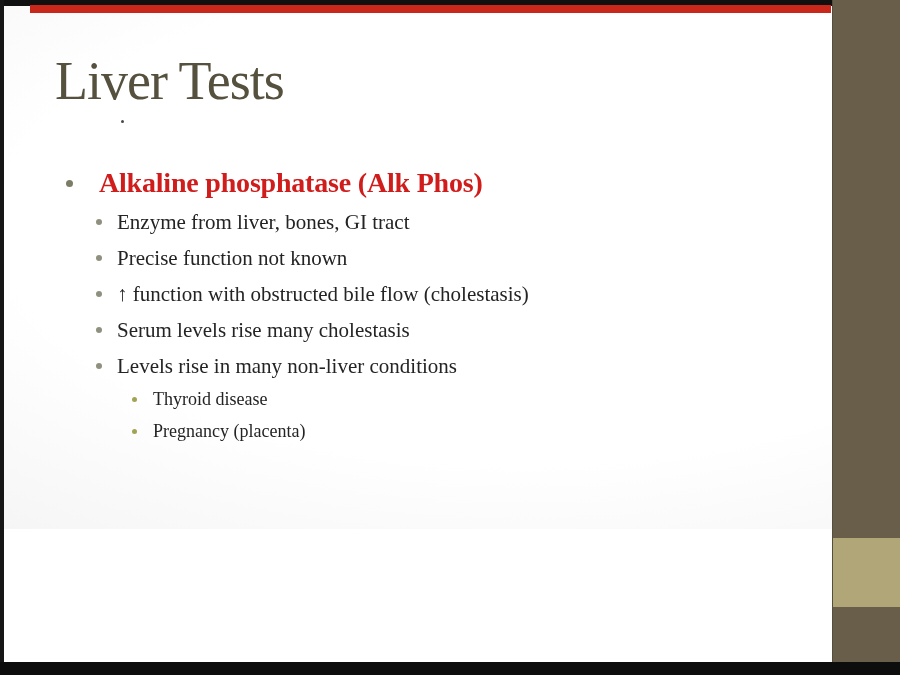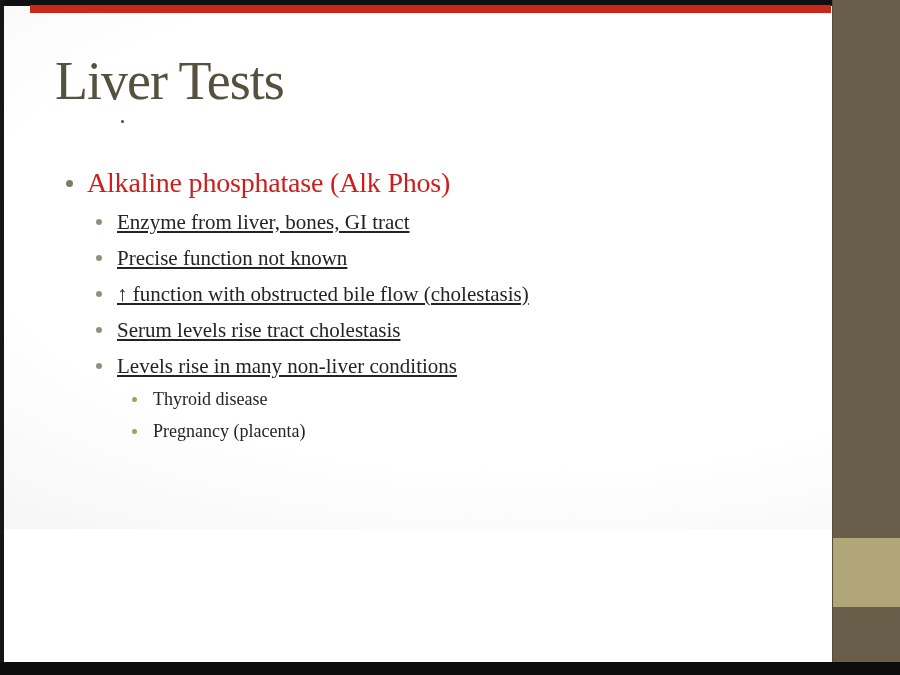--- a/index.html
+++ b/index.html
@@ -45,27 +45,28 @@
     border-radius: 50%; background: #4a4a4a;
   }
   
   .row { display: flex; align-items: center; }
   .dot { border-radius: 50%; flex: 0 0 auto; }
   .heading-row {
     position: absolute; left: 66px; top: 166px; height: 34px;
   }
   .heading-row .dot { width: 7px; height: 7px; background: #7d7c66; margin-right: 14px; }
   .heading-text {
-    font-size: 28px; font-weight: 400; color: #d01d1c; letter-spacing: -0.2px;
+    font-size: 28px; font-weight: 700; color: #d01d1c; letter-spacing: -0.2px;
     white-space: nowrap;
+    margin-left: 12px;
   }
   .list-l2 { position: absolute; left: 96px; top: 204px; list-style: none; }
   .list-l2 .row { height: 36px; }
   .list-l2 .dot { width: 6px; height: 6px; background: #90907f; margin-right: 15px; }
-  .list-l2 .txt { font-size: 21px; color: #242424; white-space: nowrap; text-decoration: underline; }
+  .list-l2 .txt { font-size: 21px; color: #242424; white-space: nowrap; }
   .list-l3 { position: absolute; left: 132px; top: 383px; list-style: none; }
   .list-l3 .row { height: 32px; }
   .list-l3 .dot { width: 5px; height: 5px; background: #a2a354; margin-right: 16px; }
   .list-l3 .txt { font-size: 18px; color: #242424; white-space: nowrap; }
 </style>
 </head>
 <body>
 
 <div class="frame">
 
@@ -85,21 +86,21 @@
     <li class="row">
       <span class="dot"></span>
       <span class="txt">Precise function not known</span>
     </li>
     <li class="row">
       <span class="dot"></span>
       <span class="txt">↑ function with obstructed bile flow (cholestasis)</span>
     </li>
     <li class="row">
       <span class="dot"></span>
-      <span class="txt">Serum levels rise tract cholestasis</span>
+      <span class="txt">Serum levels rise many cholestasis</span>
     </li>
     <li class="row">
       <span class="dot"></span>
       <span class="txt">Levels rise in many non-liver conditions</span>
     </li>
   </ul>
 
   <ul class="list-l3">
     <li class="row">
       <span class="dot"></span>

